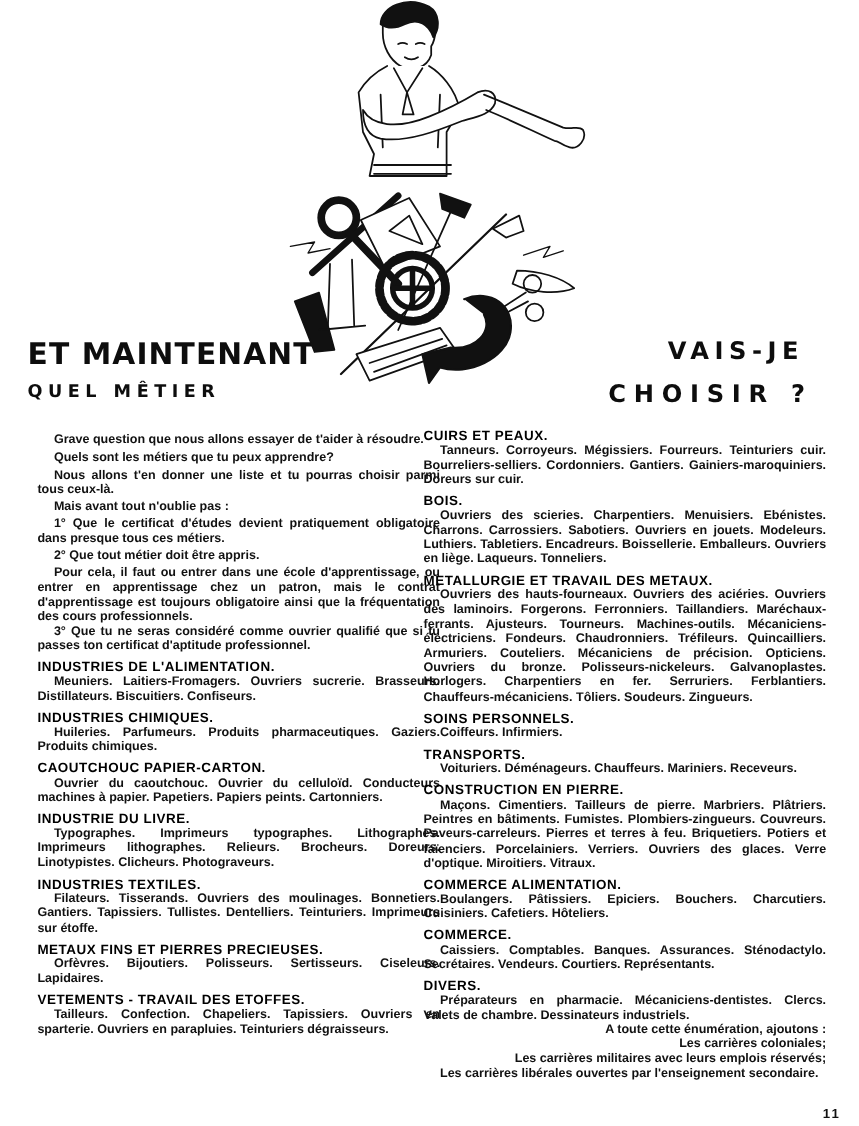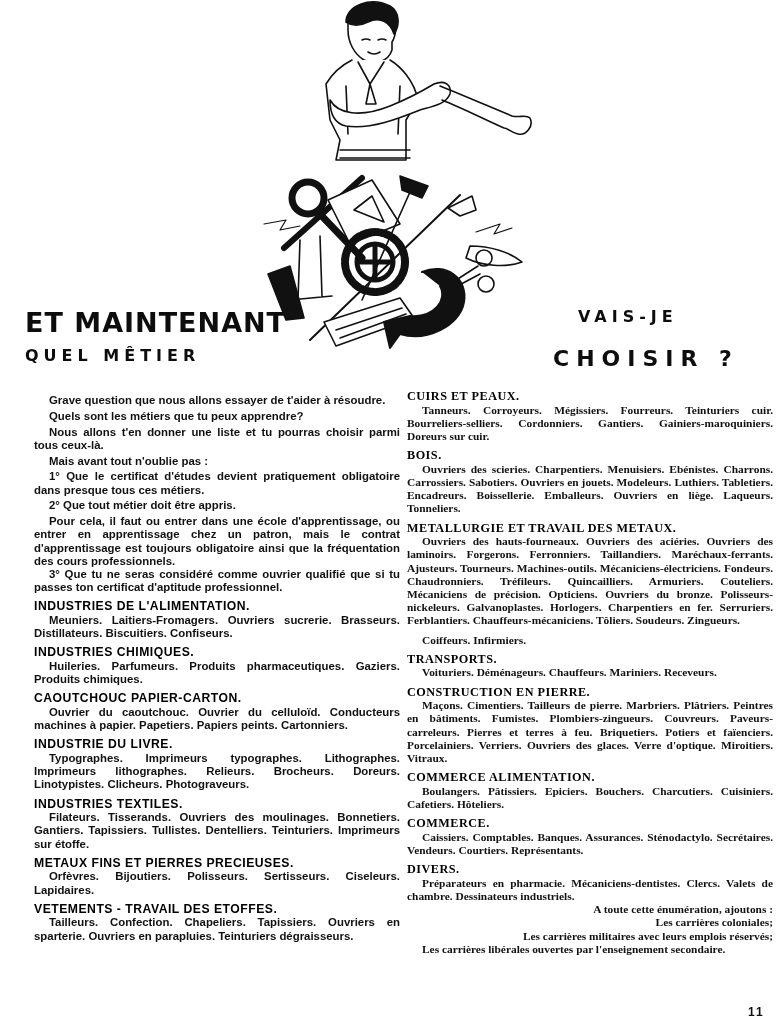--- a/index.html
+++ b/index.html
@@ -6,28 +6,28 @@
   body {
     width: 781px; height: 1024px; position: relative; overflow: hidden;
     font-family: "Liberation Sans", "DejaVu Sans", sans-serif; color: #111;
   }
   .headline {
     position: absolute; font-family: "DejaVu Sans", "Liberation Sans", sans-serif;
     font-weight: bold; color: #0d0d0d; line-height: 1; white-space: nowrap;
   }
   #hl-left-1 { left: 25px; top: 309px; font-size: 27px; letter-spacing: 1px; }
   #hl-left-2 { left: 25px; top: 348px; font-size: 16px; letter-spacing: 5px; }
-  #hl-right-1 { left: 578px; top: 309px; font-size: 16px; letter-spacing: 5px; }
+  #hl-right-1 { left: 607px; top: 309px; font-size: 22px; letter-spacing: 5px; }
   #hl-right-2 { left: 553px; top: 348px; font-size: 22px; letter-spacing: 7px; }
 
   #illustration { position: absolute; left: 250px; top: 0; width: 290px; height: 375px; }
 
   .col { position: absolute; font-size: 11.4px; line-height: 13.2px; font-weight: bold; margin-left: 13px; }
   #col-left { left: 21px; top: 394px; width: 366px; }
-  #col-right { left: 394px; top: 390px; width: 366px; font-family: Liberation Serif, serif; }
+  #col-right { left: 372px; top: 390px; width: 366px; }
   .col p { margin: 0 0 2.6px 0; text-align: justify; text-indent: 15px; }
   .col p.tight { margin-bottom: 0; }
   .section { margin-bottom: 6px; }
   .section h3 {
     margin: 0; font-size: 12.2px; line-height: 13.6px; font-weight: bold;
     letter-spacing: 0.5px; color: #000;
   }
   .section .body { text-align: justify; text-indent: 15px; margin: 0; }
   .section .line { display: block; text-indent: 15px; text-align: right; }
   #page-number { position: absolute; left: 748px; top: 1005px; font-size: 12px; font-weight: bold; letter-spacing: 2px; }
@@ -132,20 +132,21 @@
   </div>
   <div class="section">
     <h3>BOIS.</h3>
     <p class="body">Ouvriers des scieries. Charpentiers. Menuisiers. Ebénistes. Charrons. Carrossiers. Sabotiers. Ouvriers en jouets. Modeleurs. Luthiers. Tabletiers. Encadreurs. Boissellerie. Emballeurs. Ouvriers en liège. Laqueurs. Tonneliers.</p>
   </div>
   <div class="section">
     <h3>METALLURGIE ET TRAVAIL DES METAUX.</h3>
     <p class="body">Ouvriers des hauts-fourneaux. Ouvriers des aciéries. Ouvriers des laminoirs. Forgerons. Ferronniers. Taillandiers. Maréchaux-ferrants. Ajusteurs. Tourneurs. Machines-outils. Mécaniciens-électriciens. Fondeurs. Chaudronniers. Tréfileurs. Quincailliers. Armuriers. Couteliers. Mécaniciens de précision. Opticiens. Ouvriers du bronze. Polisseurs-nickeleurs. Galvanoplastes. Horlogers. Charpentiers en fer. Serruriers. Ferblantiers. Chauffeurs-mécaniciens. Tôliers. Soudeurs. Zingueurs.</p>
   </div>
   <div class="section">
+    <h3>SOINS PERSONNELS.</h3>
     <p class="body">Coiffeurs. Infirmiers.</p>
   </div>
   <div class="section">
     <h3>TRANSPORTS.</h3>
     <p class="body">Voituriers. Déménageurs. Chauffeurs. Mariniers. Receveurs.</p>
   </div>
   <div class="section">
     <h3>CONSTRUCTION EN PIERRE.</h3>
     <p class="body">Maçons. Cimentiers. Tailleurs de pierre. Marbriers. Plâtriers. Peintres en bâtiments. Fumistes. Plombiers-zingueurs. Couvreurs. Paveurs-carreleurs. Pierres et terres à feu. Briquetiers. Potiers et faïenciers. Porcelainiers. Verriers. Ouvriers des glaces. Verre d'optique. Miroitiers. Vitraux.</p>
   </div>

